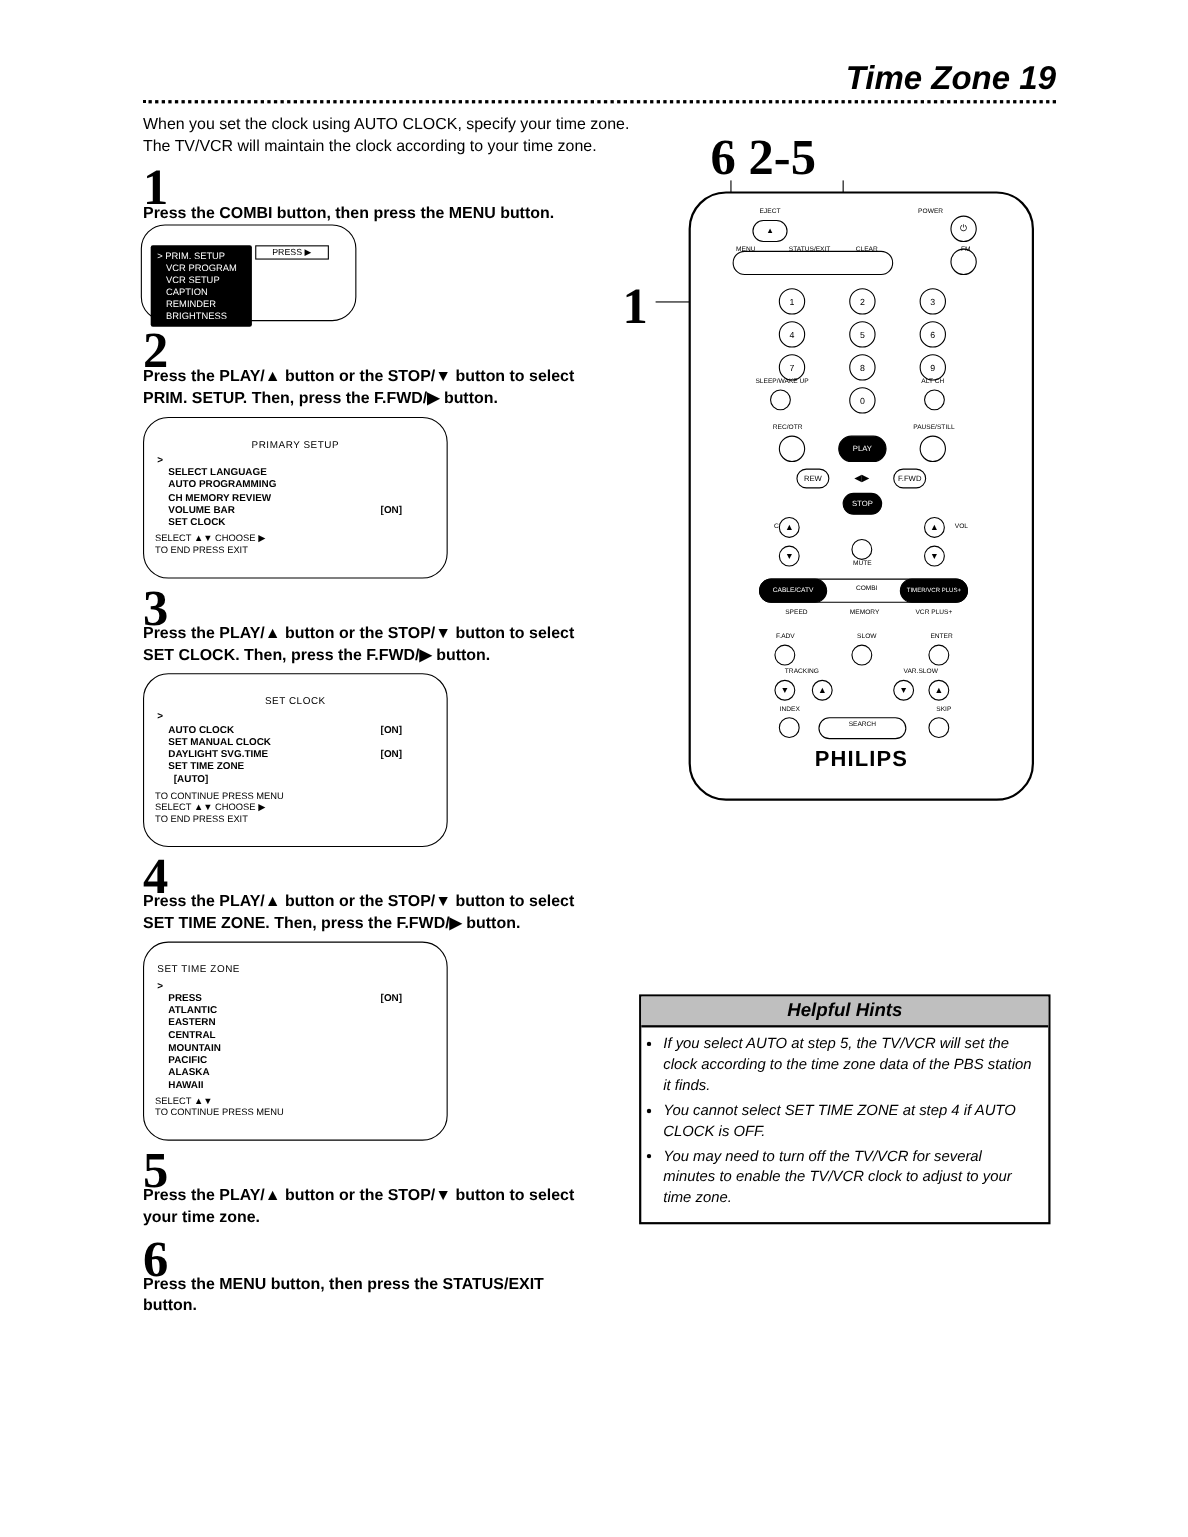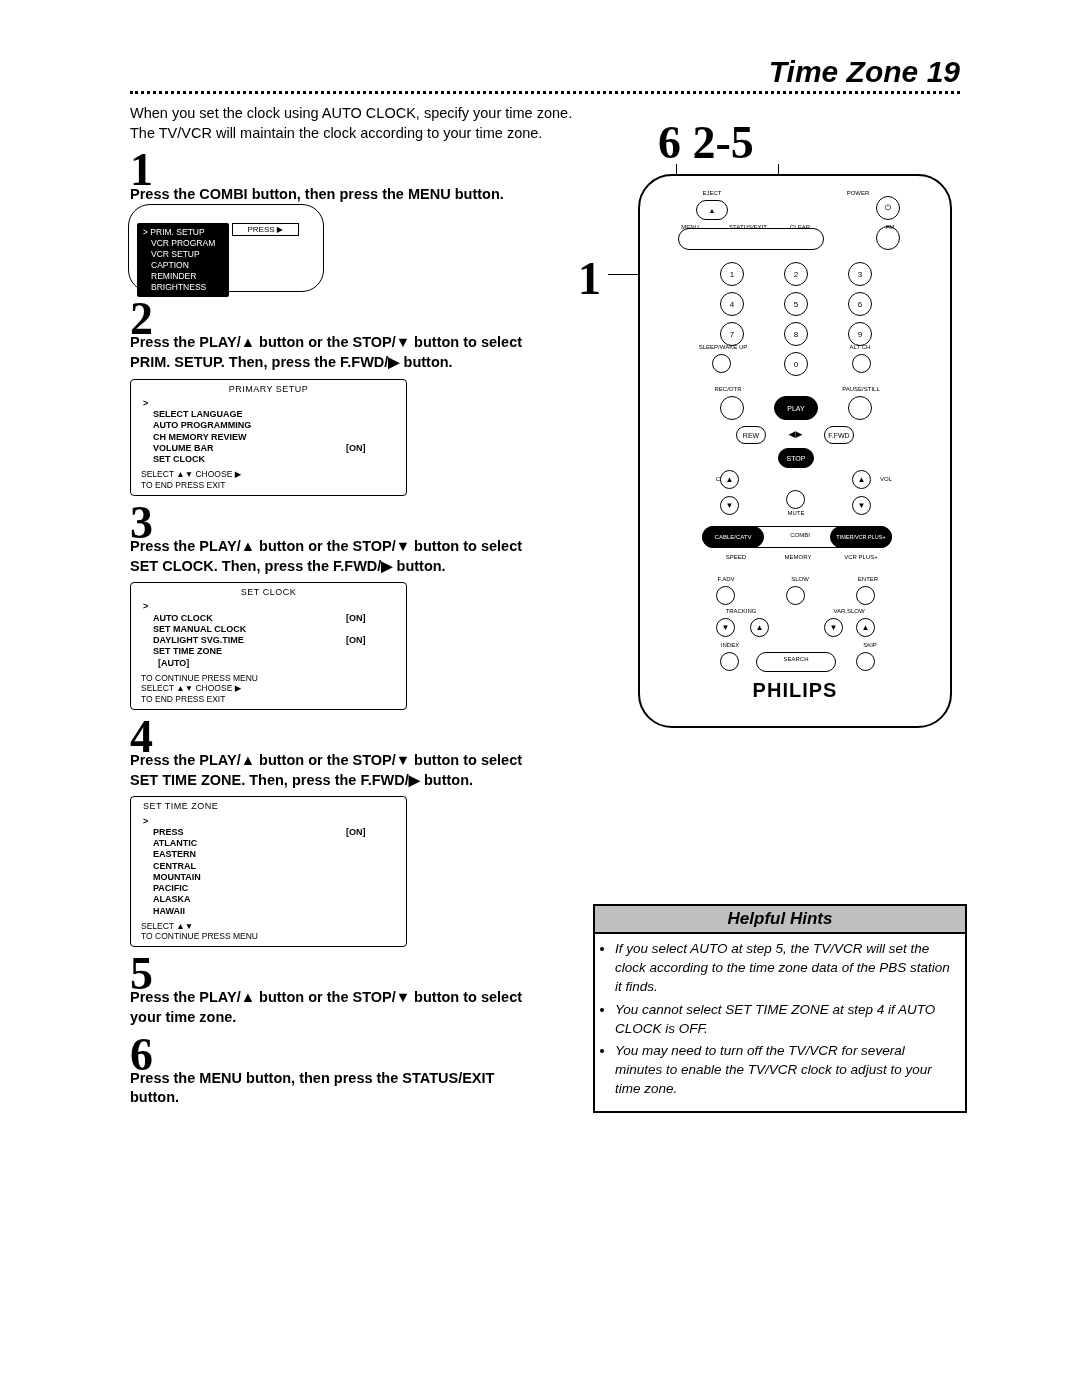--- a/index.html
+++ b/index.html
@@ -24,21 +24,21 @@
     margin-bottom: 2px;
   }
   .header .num { font-size: 30px; }
   .dotted {
     border: none;
     border-top: 3px dotted #000;
     margin: 0 0 10px 0;
   }
   .columns {
     display: flex;
-    gap: 28px;
+    gap: 16px;
   }
   .leftcol { flex: 0 0 450px; }
   .rightcol { flex: 1; position: relative; }
   .intro {
     font-size: 14.5px;
     line-height: 1.35;
     margin-bottom: 6px;
   }
   .step-num {
     font-family: "Times New Roman", Times, serif;
@@ -49,22 +49,22 @@
   }
   .step-text {
     font-size: 14.5px;
     font-weight: 700;
     line-height: 1.35;
     margin-top: -6px;
   }
   .osd {
     margin: 6px 0 4px 0;
     border: 1.5px solid #000;
-    border-radius: 4px;
-    padding: 4px 10px;
+    border-radius: 23px;
+    padding: 19px 10px;
     font-size: 9px;
     line-height: 1.25;
     width: 270px;
     position: relative;
     font-family: Arial, Helvetica, sans-serif;
   }
   .osd-small { width: 255px; }
   .osd-title { text-align: center; font-size: 9px; margin-bottom: 3px; letter-spacing: 0.5px;}
   .osd ul { list-style: none; padding: 0 0 0 12px; margin: 0; font-weight: bold; }
   .osd li { white-space: pre; }

